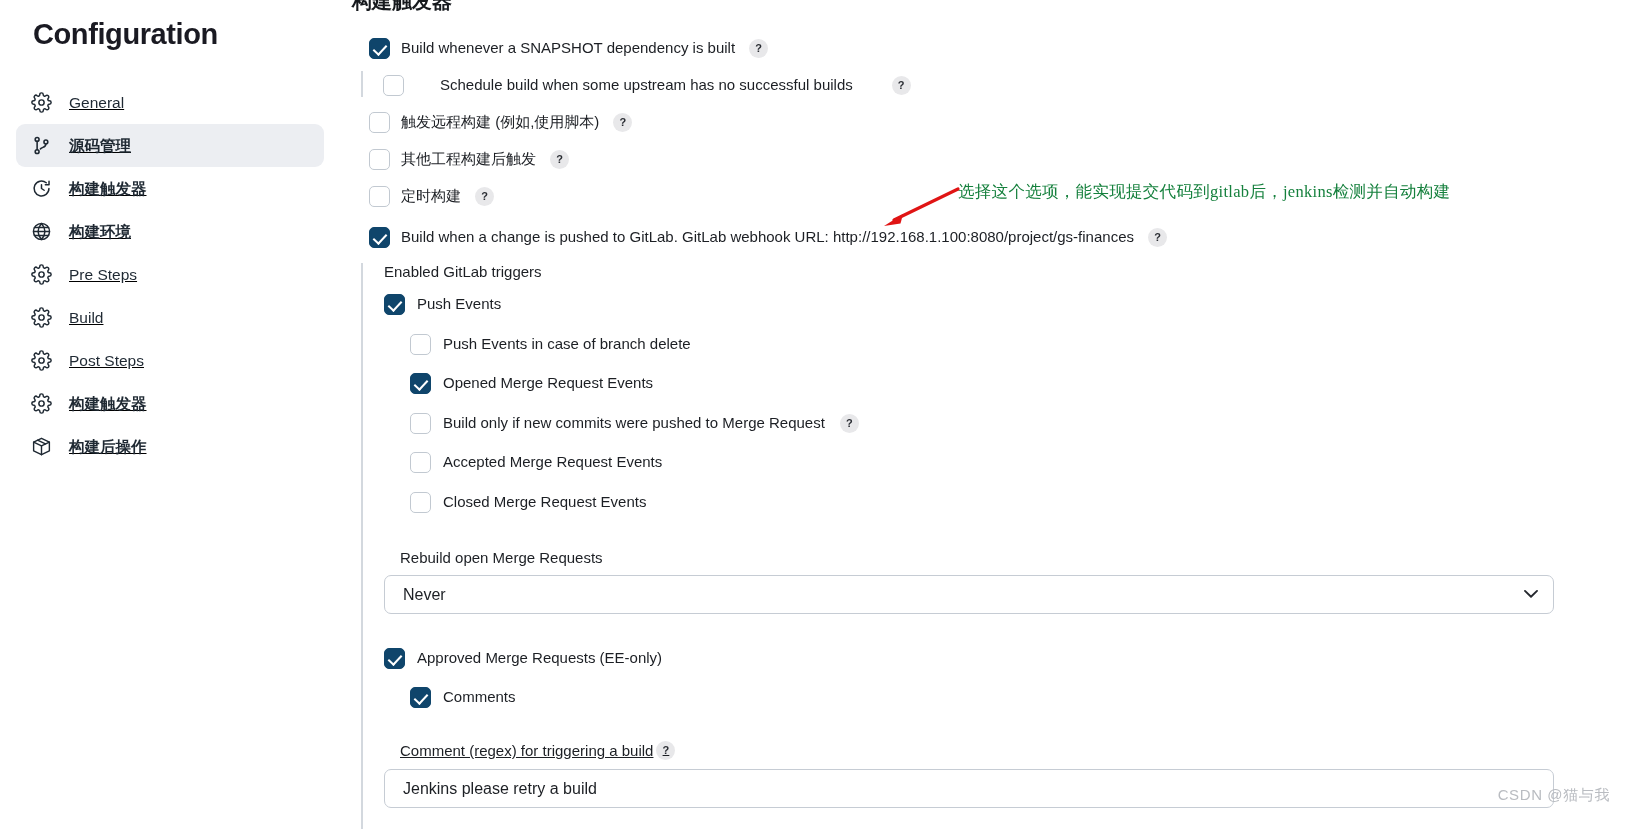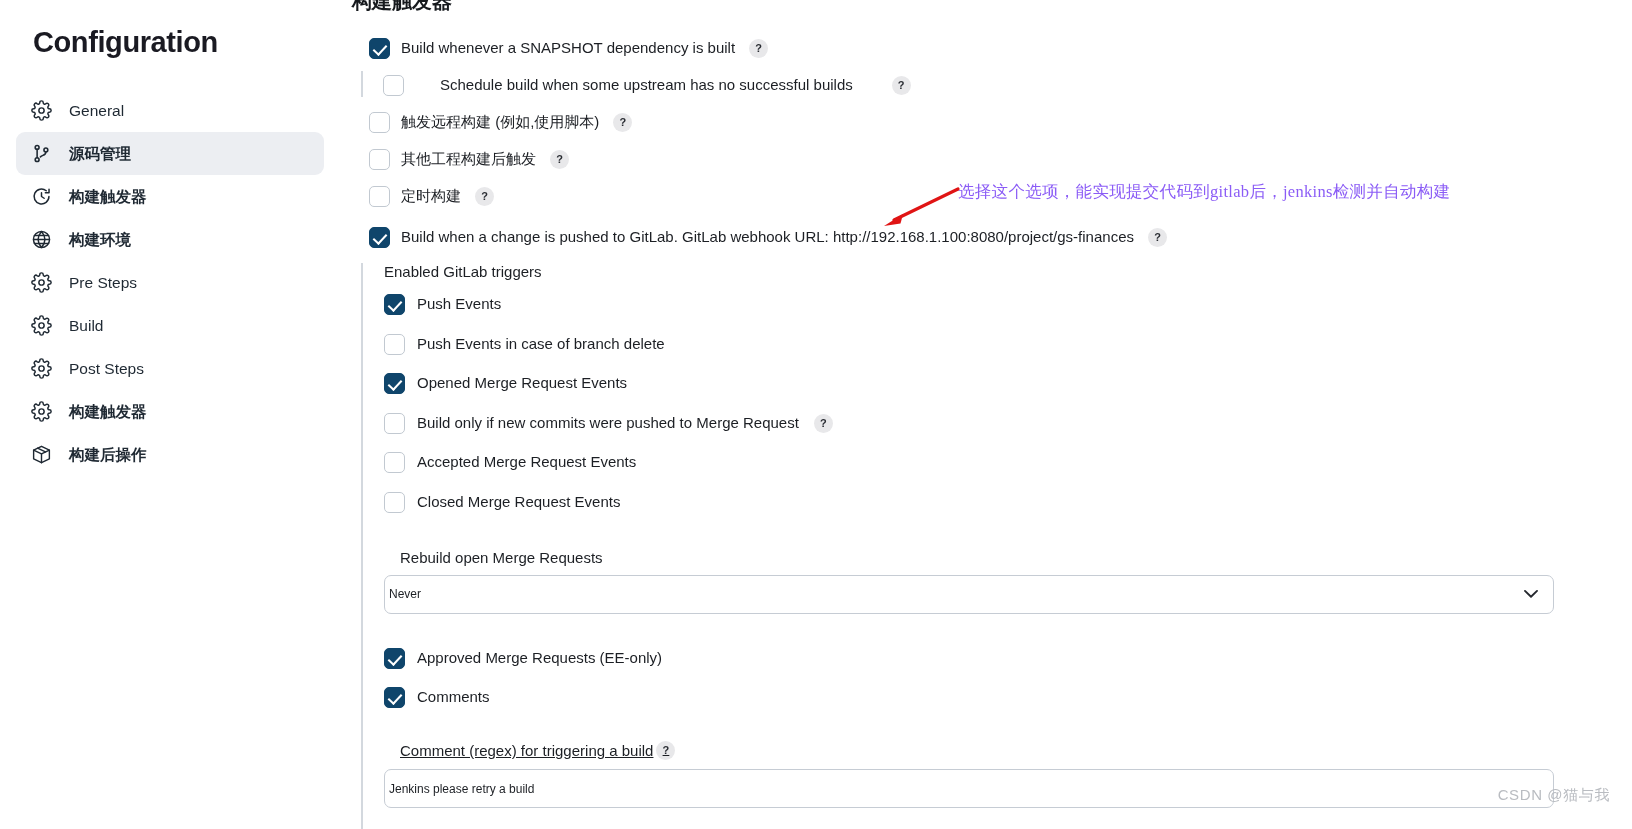--- a/index.html
+++ b/index.html
@@ -9,29 +9,29 @@
     background: #ffffff;
     font-family: "Liberation Sans", "DejaVu Sans", sans-serif;
     overflow: hidden;
   }
   .page { position: relative; width: 1632px; height: 829px; display: flex; background:#fff; }
 
   
   .sidebar {
     width: 340px; min-width: 340px; height: 829px;
     background: #ffffff;
-    padding: 26px 16px 0 16px;
+    padding: 18px 16px 0 16px;
     position: relative;
   }
   .config-title {
     font-size: 29px; font-weight: 700; color: #1a1a22;
     letter-spacing: -0.4px;
     margin: 0 0 30px 17px;
   }
-  .nav { display: flex; flex-direction: column; gap: 0px; }
+  .nav { display: flex; flex-direction: column; gap: 0px; text-decoration: underline; }
   .nav-item {
     display: flex; align-items: center; gap: 17px;
     height: 43px; padding: 0 14px;
     border-radius: 9px;
     cursor: pointer;
     color: #1f2933;
     font-size: 15.5px;
   }
   .nav-item.active { background: #eceef2; font-weight: 700; }
   .nav-item.cjk { font-weight: 700; }
@@ -122,57 +122,57 @@
   .nested::before {
     content: "";
     position: absolute;
     left: 9px; top: 0px; bottom: -24px;
     width: 1.5px; background: #d3d8de;
   }
   .nested-title {
     font-size: 15px; color: #1c1f24; margin-bottom: 14px;
   }
   .trigger-row { display: flex; align-items: center; gap: 12px; }
-  .trigger-row + .trigger-row { margin-top: 18.5px; }
+  .trigger-row + .trigger-row { margin-top: 18.5px; margin-left: 26px; }
 
   .field-label {
     font-size: 15px; color: #1c1f24;
     margin: 36px 0 9px 16px;
     display: flex; align-items: center;
   }
   .select-wrap { position: relative; }
   select.ctl, .ctl {
     width: 100%;
     height: 39px;
     border: 1.5px solid #c6ccd4;
     border-radius: 7px;
     background: #ffffff;
     font-family: "Liberation Sans", "DejaVu Sans", sans-serif;
-    font-size: 12px;
+    font-size: 16px;
     color: #1c1f24;
-    padding: 0 4px;
+    padding: 0 18px;
     appearance: none;
     -webkit-appearance: none;
     outline: none;
   }
   .chev {
     position: absolute; right: 16px; top: 50%; transform: translateY(-50%);
     pointer-events: none; width: 14px; height: 9px;
   }
   .chev svg { display:block; width:14px; height:9px; }
 
   .spacer-22 { height: 22px; }
   .text-field { margin-top: 9px; }
 
   
   .annot-text {
     position: absolute;
     left: 618px; top: 181px;
     font-size: 16.5px;
-    color: #8b5cf6;
+    color: #15803d;
     font-family: "Liberation Serif", "DejaVu Serif", serif;
     white-space: nowrap;
     letter-spacing: 0.3px;
   }
   .annot-arrow {
     position: absolute;
     left: 540px; top: 186px;
     width: 82px; height: 42px;
     pointer-events: none;
   }

